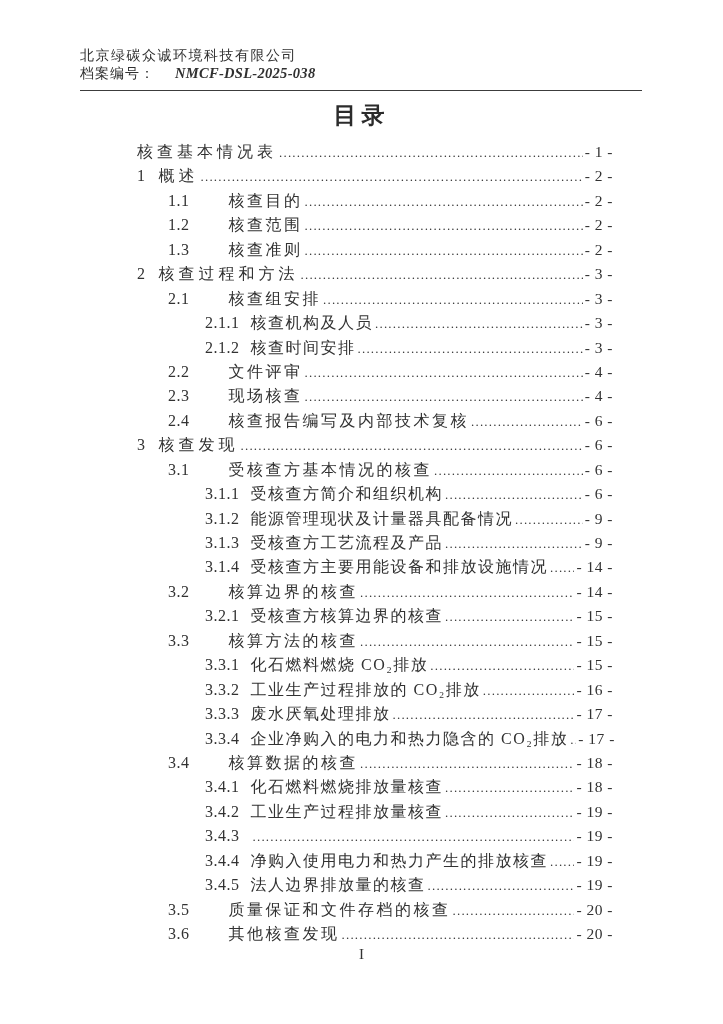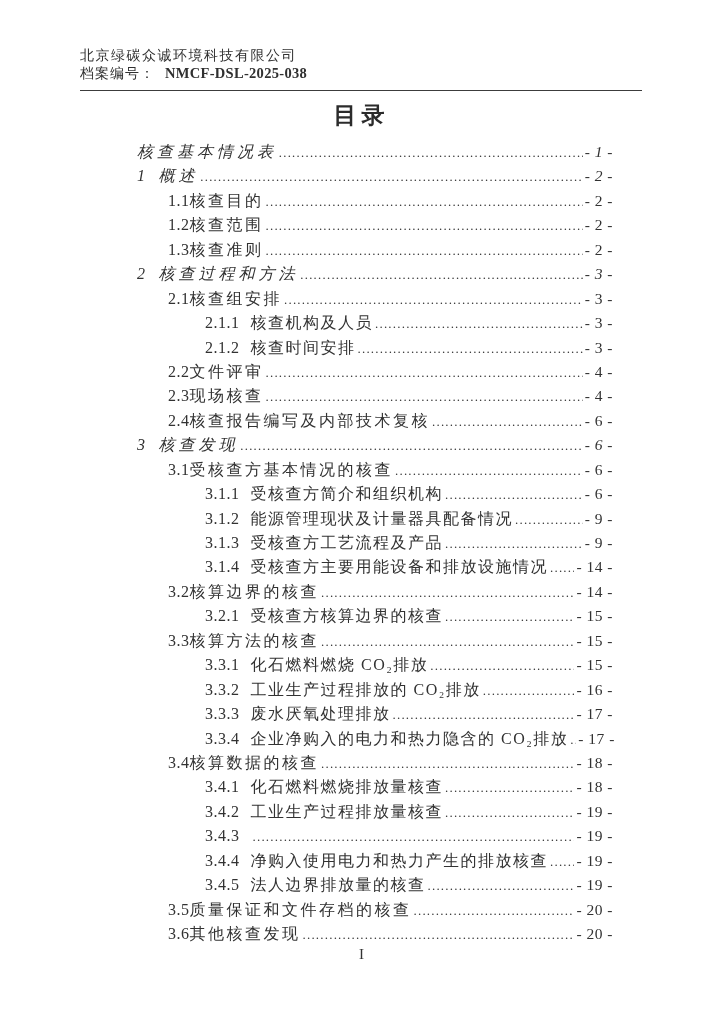--- a/index.html
+++ b/index.html
@@ -34,27 +34,28 @@
     font-size: 14px;
     flex-direction: column;
   }
   .company {
     letter-spacing: 1.5px;
     font-weight: 500;
   }
   .archive {
     display: flex;
     align-items: baseline;
-    gap: 10px;
+    gap: 20px;
   }
   .archive-label { letter-spacing: 1px; }
   .archive-number {
     font-weight: bold;
     letter-spacing: 0.3px;
     font-size: 14.5px;
+    font-style: italic;
   }
   
   .doc-title {
     position: absolute;
     top: 100px;
     left: 0;
     width: 723px;
     text-align: center;
     font-size: 23px;
     font-weight: bold;
@@ -70,29 +71,29 @@
   }
   .toc-row {
     height: 24.45px;
     line-height: 24.45px;
     display: flex;
     align-items: baseline;
     font-size: 16px;
     color: #323232;
   }
   .toc-row .num { flex: none; letter-spacing: 0.5px; }
-  .lvl1 { padding-left: 57px; font-style: italic; }
+  .lvl1 { padding-left: 57px; }
   .lvl2 { padding-left: 88px; }
   .lvl3 { padding-left: 125px; }
   .lvl1 .num { margin-right: 13px; }
   .lvl2 .num { }
   .lvl3 .num { margin-right: 11px; }
   .toc-row .label { flex: none; white-space: nowrap; }
   .lvl1 .label { letter-spacing: 4px; }
-  .lvl2 .label { letter-spacing: 2.5px; }
+  .lvl2 .label { letter-spacing: 2.5px; margin-left: 39px; }
   .lvl3 .label { letter-spacing: 1.5px; }
   .leader {
     flex: 1;
     overflow: hidden;
     white-space: nowrap;
     margin: 0 2px;
     font-size: 13px;
     letter-spacing: 1.2px;
     color: #3a3a3a;
     min-width: 6px;

